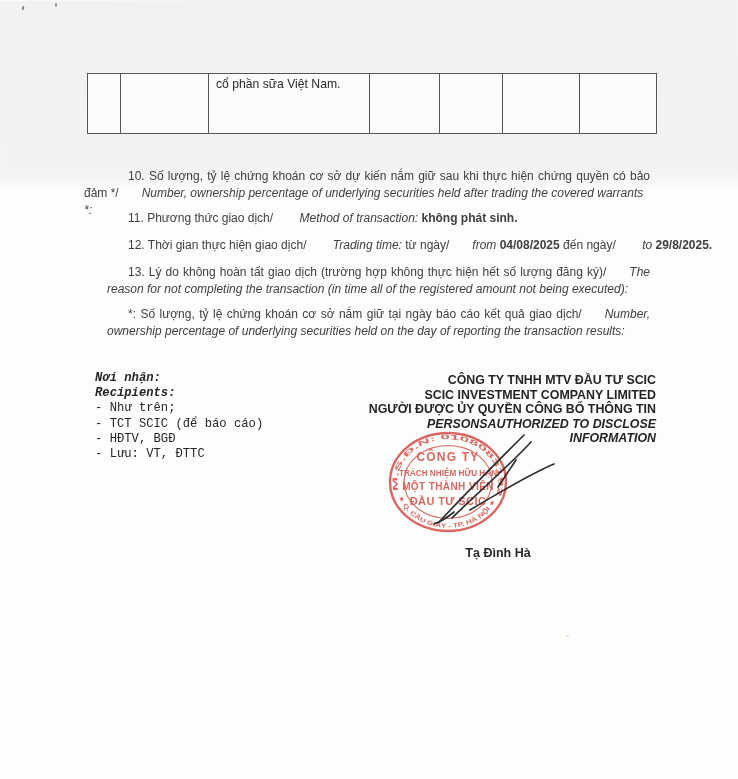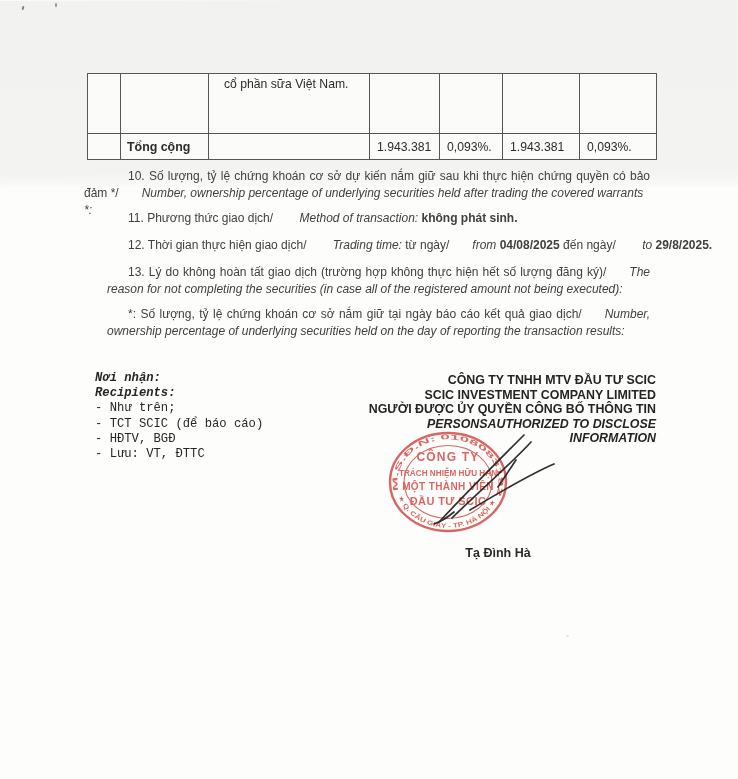--- a/index.html
+++ b/index.html
@@ -17,21 +17,21 @@
   }
   .speck{position:absolute;background:#5f5f5f;border-radius:1px;}
   
   #result-table{
     position:absolute;left:87px;top:73px;border-collapse:collapse;table-layout:fixed;
   }
   #result-table td{
     border:1.6px solid #565656;background:#fbfbf9;
     font-size:12.2px;color:#2b2b2b;padding:0;vertical-align:middle;overflow:hidden;
   }
-  #result-table .cont-cell{vertical-align:top;padding:3px 4px 0 15px;line-height:14px;}
+  #result-table .cont-cell{vertical-align:top;padding:3px 4px 0 7px;line-height:14px;}
   #result-table .total-label{font-weight:700;padding-left:6px;font-size:12.4px;}
   #result-table .val{padding-left:7px;}
   
   .bline{
     position:absolute;left:84px;width:566px;height:17px;line-height:17px;
     font-size:12px;color:#404040;
   }
   .just{text-align:justify;text-align-last:justify;}
   .ind{text-indent:44px;}
   .nw{white-space:nowrap;}
@@ -71,29 +71,20 @@
     <tbody>
         <tr style="height:60px">
       <td></td>
       <td></td>
       <td class="cont-cell">cổ phần sữa Việt Nam.</td>
       <td></td>
       <td></td>
       <td></td>
       <td></td>
     </tr>
-    <tr style="height:26px">
-      <td></td>
-      <td class="total-label">Tổng cộng</td>
-      <td></td>
-      <td class="val">1.943.381</td>
-      <td class="val">0,093%.</td>
-      <td class="val">1.943.381</td>
-      <td class="val">0,093%.</td>
-    </tr>
   </tbody>
     </table>
 
   <div class="bline just ind" style="top:168px;">
     <span>10. Số lượng, tỷ lệ chứng khoán cơ sở dự kiến nắm giữ sau khi thực hiện chứng quyền có bảo</span>
   </div>
   <div class="bline" style="top:185px;">
     <span>đảm */</span><span class="it">Number, ownership percentage of underlying securities held after trading the covered warrants *:</span>
   </div>
 
@@ -102,21 +93,21 @@
   </div>
 
   <div class="bline ind nw" style="top:237px;text-align:center;">
     <span>12. Thời gian thực hiện giao dịch/ </span><span class="it">Trading time:</span><span> từ ngày/</span><span class="it">from</span><span class="bd"> 04/08/2025</span><span> đến ngày/ </span><span class="it">to</span><span class="bd"> 29/8/2025.</span>
   </div>
 
   <div class="bline just ind" style="top:264px;">
     <span>13. Lý do không hoàn tất giao dịch (trường hợp không thực hiện hết số lượng đăng ký)/</span><span class="it">The</span>
   </div>
   <div class="bline it" style="top:281px;">
-    <span>reason for not completing the securities (in case all of the registered amount not being executed):</span>
+    <span>reason for not completing the transaction (in time all of the registered amount not being executed):</span>
   </div>
 
   <div class="bline just ind" style="top:306px;">
     <span>*: Số lượng, tỷ lệ chứng khoán cơ sở nắm giữ tại ngày báo cáo kết quả giao dịch/</span><span class="it">Number,</span>
   </div>
   <div class="bline it" style="top:323px;">
     <span>ownership percentage of underlying securities held on the day of reporting the transaction results:</span>
   </div>
 
   <div id="recipients">

